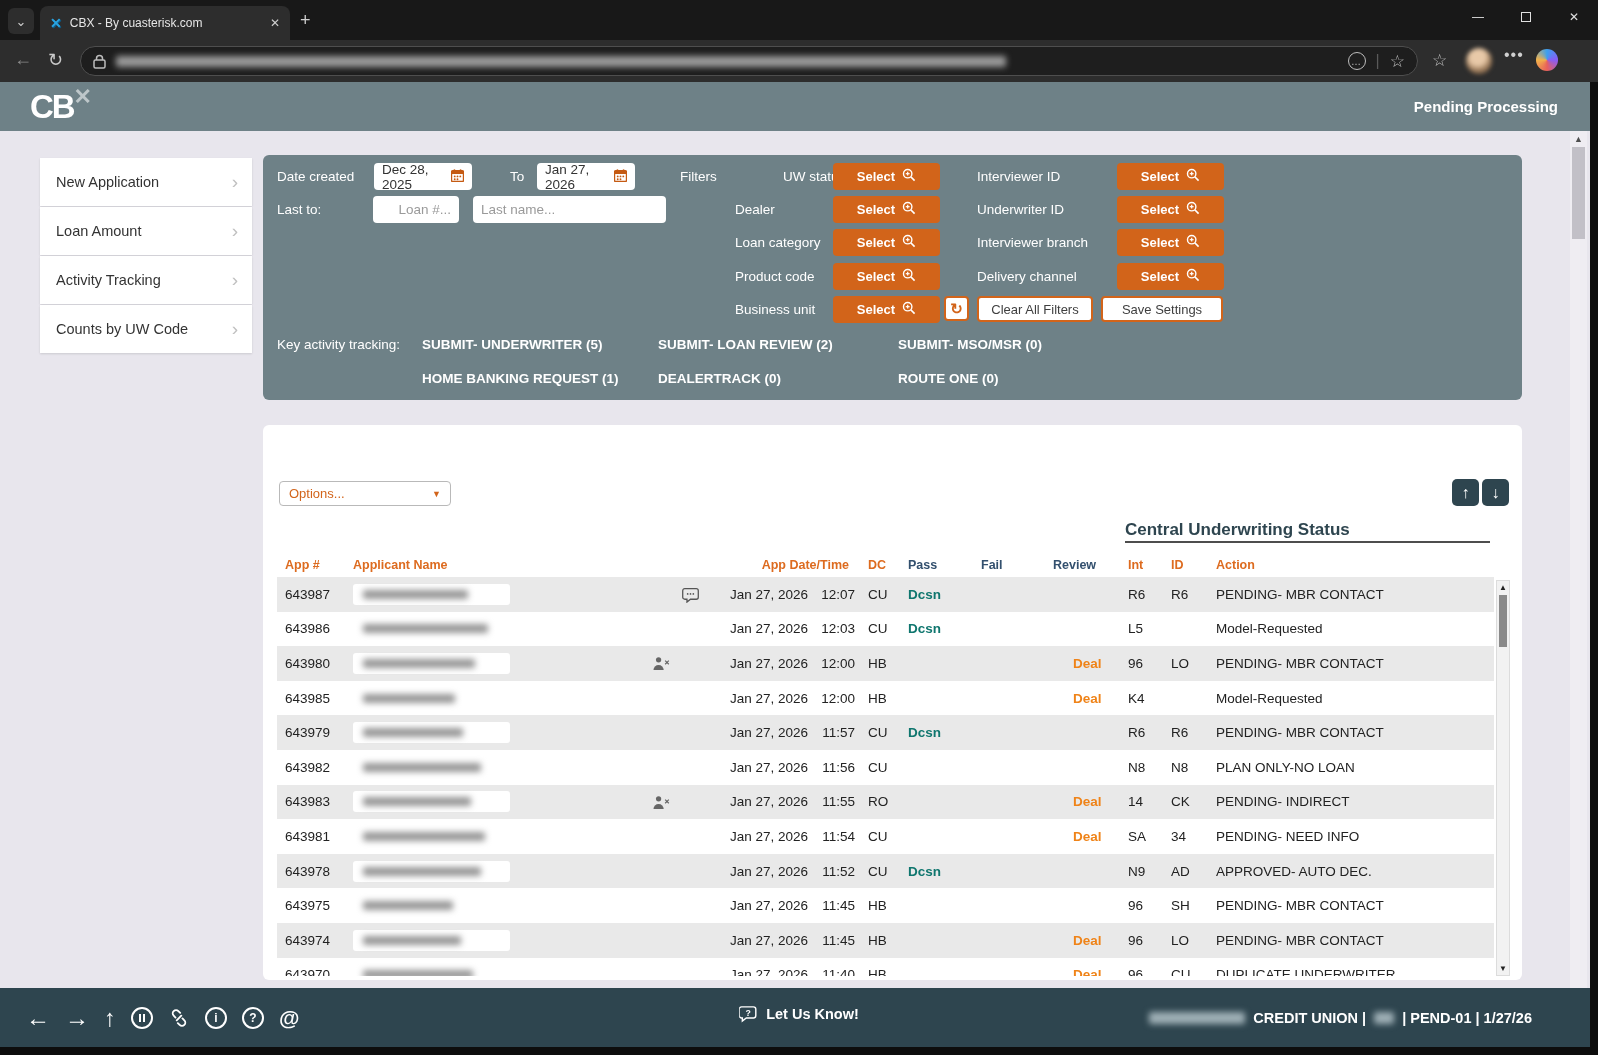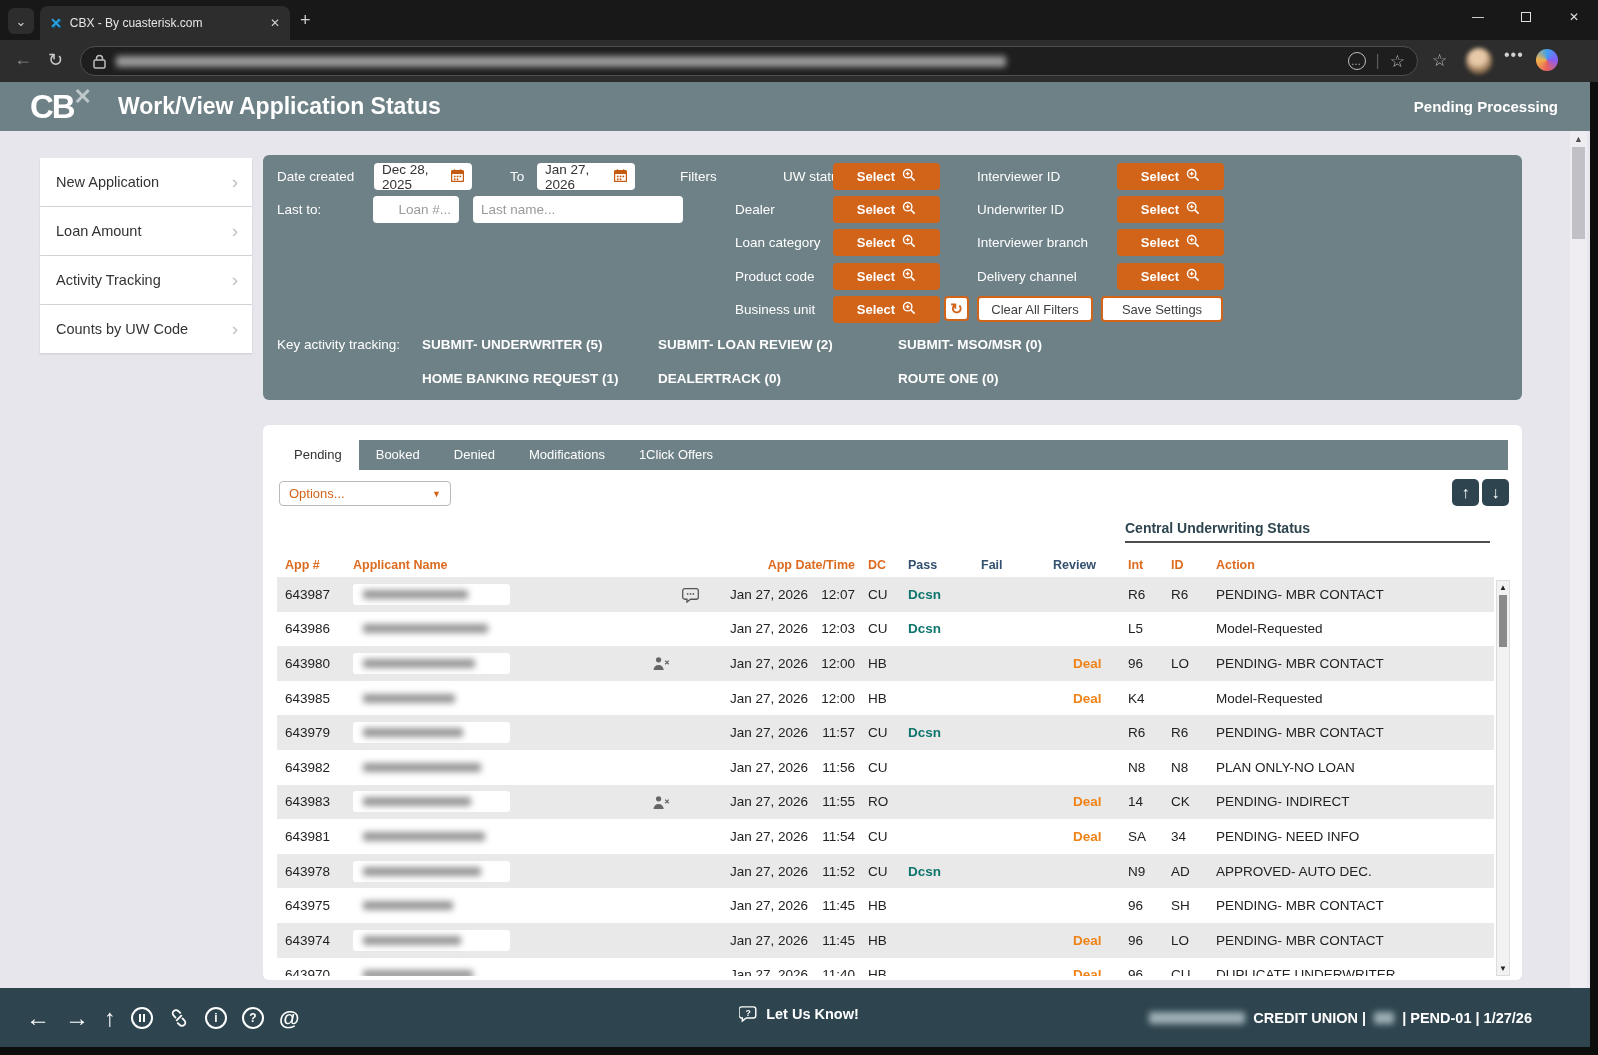--- a/index.html
+++ b/index.html
@@ -85,29 +85,29 @@
   #tabbar { position:absolute; left:14px; top:15px; width:1231px; height:30px; background:#6e8187; display:flex; }
   .tab { padding:0 17px; line-height:30px; font-size:13px; color:#fff; }
   .tab.active { background:#fff; color:#333; }
   #options-dd { position:absolute; left:16px; top:56px; width:172px; height:25px; background:#fff;
     border:1px solid #b9b9b9; border-radius:4px; display:flex; align-items:center; padding:0 9px;
     color:#d2641a; font-size:13px; }
   #options-dd .caret { margin-left:auto; font-size:9px; }
   .updown { position:absolute; top:54px; width:27px; height:27px; background:#2e454f; border-radius:5px;
     color:#fff; font-size:16px; display:flex; align-items:center; justify-content:center; }
   #up-btn { left:1189px; } #down-btn { left:1219px; }
-  #cus-header { position:absolute; left:862px; top:95px; color:#2e454f; font-size:14px; font-weight:bold; }
+  #cus-header { position:absolute; left:862px; top:95px; color:#2e454f; font-size:17px; font-weight:bold; }
   #cus-line { position:absolute; left:862px; top:116px; width:365px; height:2px; background:#4d4d4d; }
 
   .tgrid { display:grid; grid-template-columns:68px 287px 90px 90px 48px 40px 73px 72px 75px 43px 45px 1fr;
     align-items:center; padding-left:8px; }
   #thead-row { position:absolute; left:14px; top:128px; width:1217px; height:24px; }
   .th { font-size:12.5px; font-weight:bold; color:#dd6b1f; white-space:nowrap; }
   .th.navy { color:#33506e; }
-  .th.dt { grid-column:3 / 6; text-align:right; padding-right:13px; }
+  .th.dt { grid-column:3 / 6; text-align:right; padding-right:19px; }
   #rows-wrap { position:absolute; left:14px; top:152px; width:1217px; height:399px; overflow:hidden; }
   .trow { height:34.6px; font-size:13.5px; color:#222; }
   .trow.alt { background:#e9e9e9; }
   .cell-time { text-align:right; padding-right:13px; }
   .name-pill { width:157px; height:21px; background:#fff; border-radius:3px; display:flex;
     align-items:center; padding-left:10px; }
   .name-redact { height:9px; background:#969696; filter:blur(3px); border-radius:2px; }
   .pass-txt { color:#0f766e; font-weight:bold; }
   .review-txt { color:#ef8318; font-weight:bold;padding-left:20px; }
   .icon-cell svg { vertical-align:middle; }
@@ -178,21 +178,20 @@
     <span id="hub-ic" class="abs star">☆</span>
     <div id="avatar" class="abs"></div>
     <span id="more-ic" class="abs">•••</span>
     <div id="copilot-ic" class="abs"></div>
   </div>
 
   <div id="app-header" class="abs">
     <div id="cbx-logo">
       <span class="cb">CB</span><span class="lx">✕</span>
     </div>
-    <span id="page-title">Work/View Application Status</span>
     <span id="header-status">Pending Processing</span>
   </div>
 
   <div id="main-bg" class="abs"></div>
 
   <div id="sidebar" class="abs">
       <div class="side-item">
         <span class="lbl">New Application</span>
         <span class="chev">›</span>
       </div>
@@ -244,21 +243,21 @@
             <circle cx="7" cy="11" r="1" fill="#c55a12"></circle>
           </svg>
       </span>
     </div>
     <span class="f-label" style="left:417px;top:14px">Filters</span>
 
     <span class="f-label" style="left:14px;top:47px">Last to:</span>
     <div class="f-input" style="left:110px;top:41px;width:86px" id="loan-input">
       <span class="ph">Loan #...</span>
     </div>
-    <div class="f-input" style="left:210px;top:41px;width:210px">
+    <div class="f-input" style="left:210px;top:41px;width:193px">
       <span class="ph">Last name...</span>
     </div>
 
     <div id="filter-selects">
         <span class="f-label" style="left: 472px; top: 14px; margin-left: 48px;">UW status</span>
         <div class="sel-btn" style="left: 570px; top: 8px;">
           <span>Select</span>
           <span><svg width="14" height="14" viewBox="0 0 16 16">
               <circle cx="6.5" cy="6.5" r="4.8" fill="none" stroke="#fff" stroke-width="1.6"></circle>
               <line x1="10" y1="10" x2="14.4" y2="14.4" stroke="#fff" stroke-width="1.9"></line>
@@ -357,27 +356,20 @@
         <span class="ka-item" style="left: 159px; top: 182px;">SUBMIT- UNDERWRITER (5)</span>
         <span class="ka-item" style="left: 395px; top: 182px;">SUBMIT- LOAN REVIEW (2)</span>
         <span class="ka-item" style="left: 635px; top: 182px;">SUBMIT- MSO/MSR (0)</span>
         <span class="ka-item" style="left: 159px; top: 216px;">HOME BANKING REQUEST (1)</span>
         <span class="ka-item" style="left: 395px; top: 216px;">DEALERTRACK (0)</span>
         <span class="ka-item" style="left: 635px; top: 216px;">ROUTE ONE (0)</span>
       </div>
   </div>
 
   <div id="table-card" class="abs">
-    <div id="tabbar">
-        <div class="tab active">Pending</div>
-        <div class="tab">Booked</div>
-        <div class="tab">Denied</div>
-        <div class="tab">Modifications</div>
-        <div class="tab">1Click Offers</div>
-      </div>
     <div id="options-dd">
       <span>Options...</span>
         <span class="caret">▼</span>
     </div>
     <div id="up-btn" class="updown">↑</div>
     <div id="down-btn" class="updown">↓</div>
 
     <div id="cus-header">Central Underwriting Status</div>
     <div id="cus-line"></div>
 

